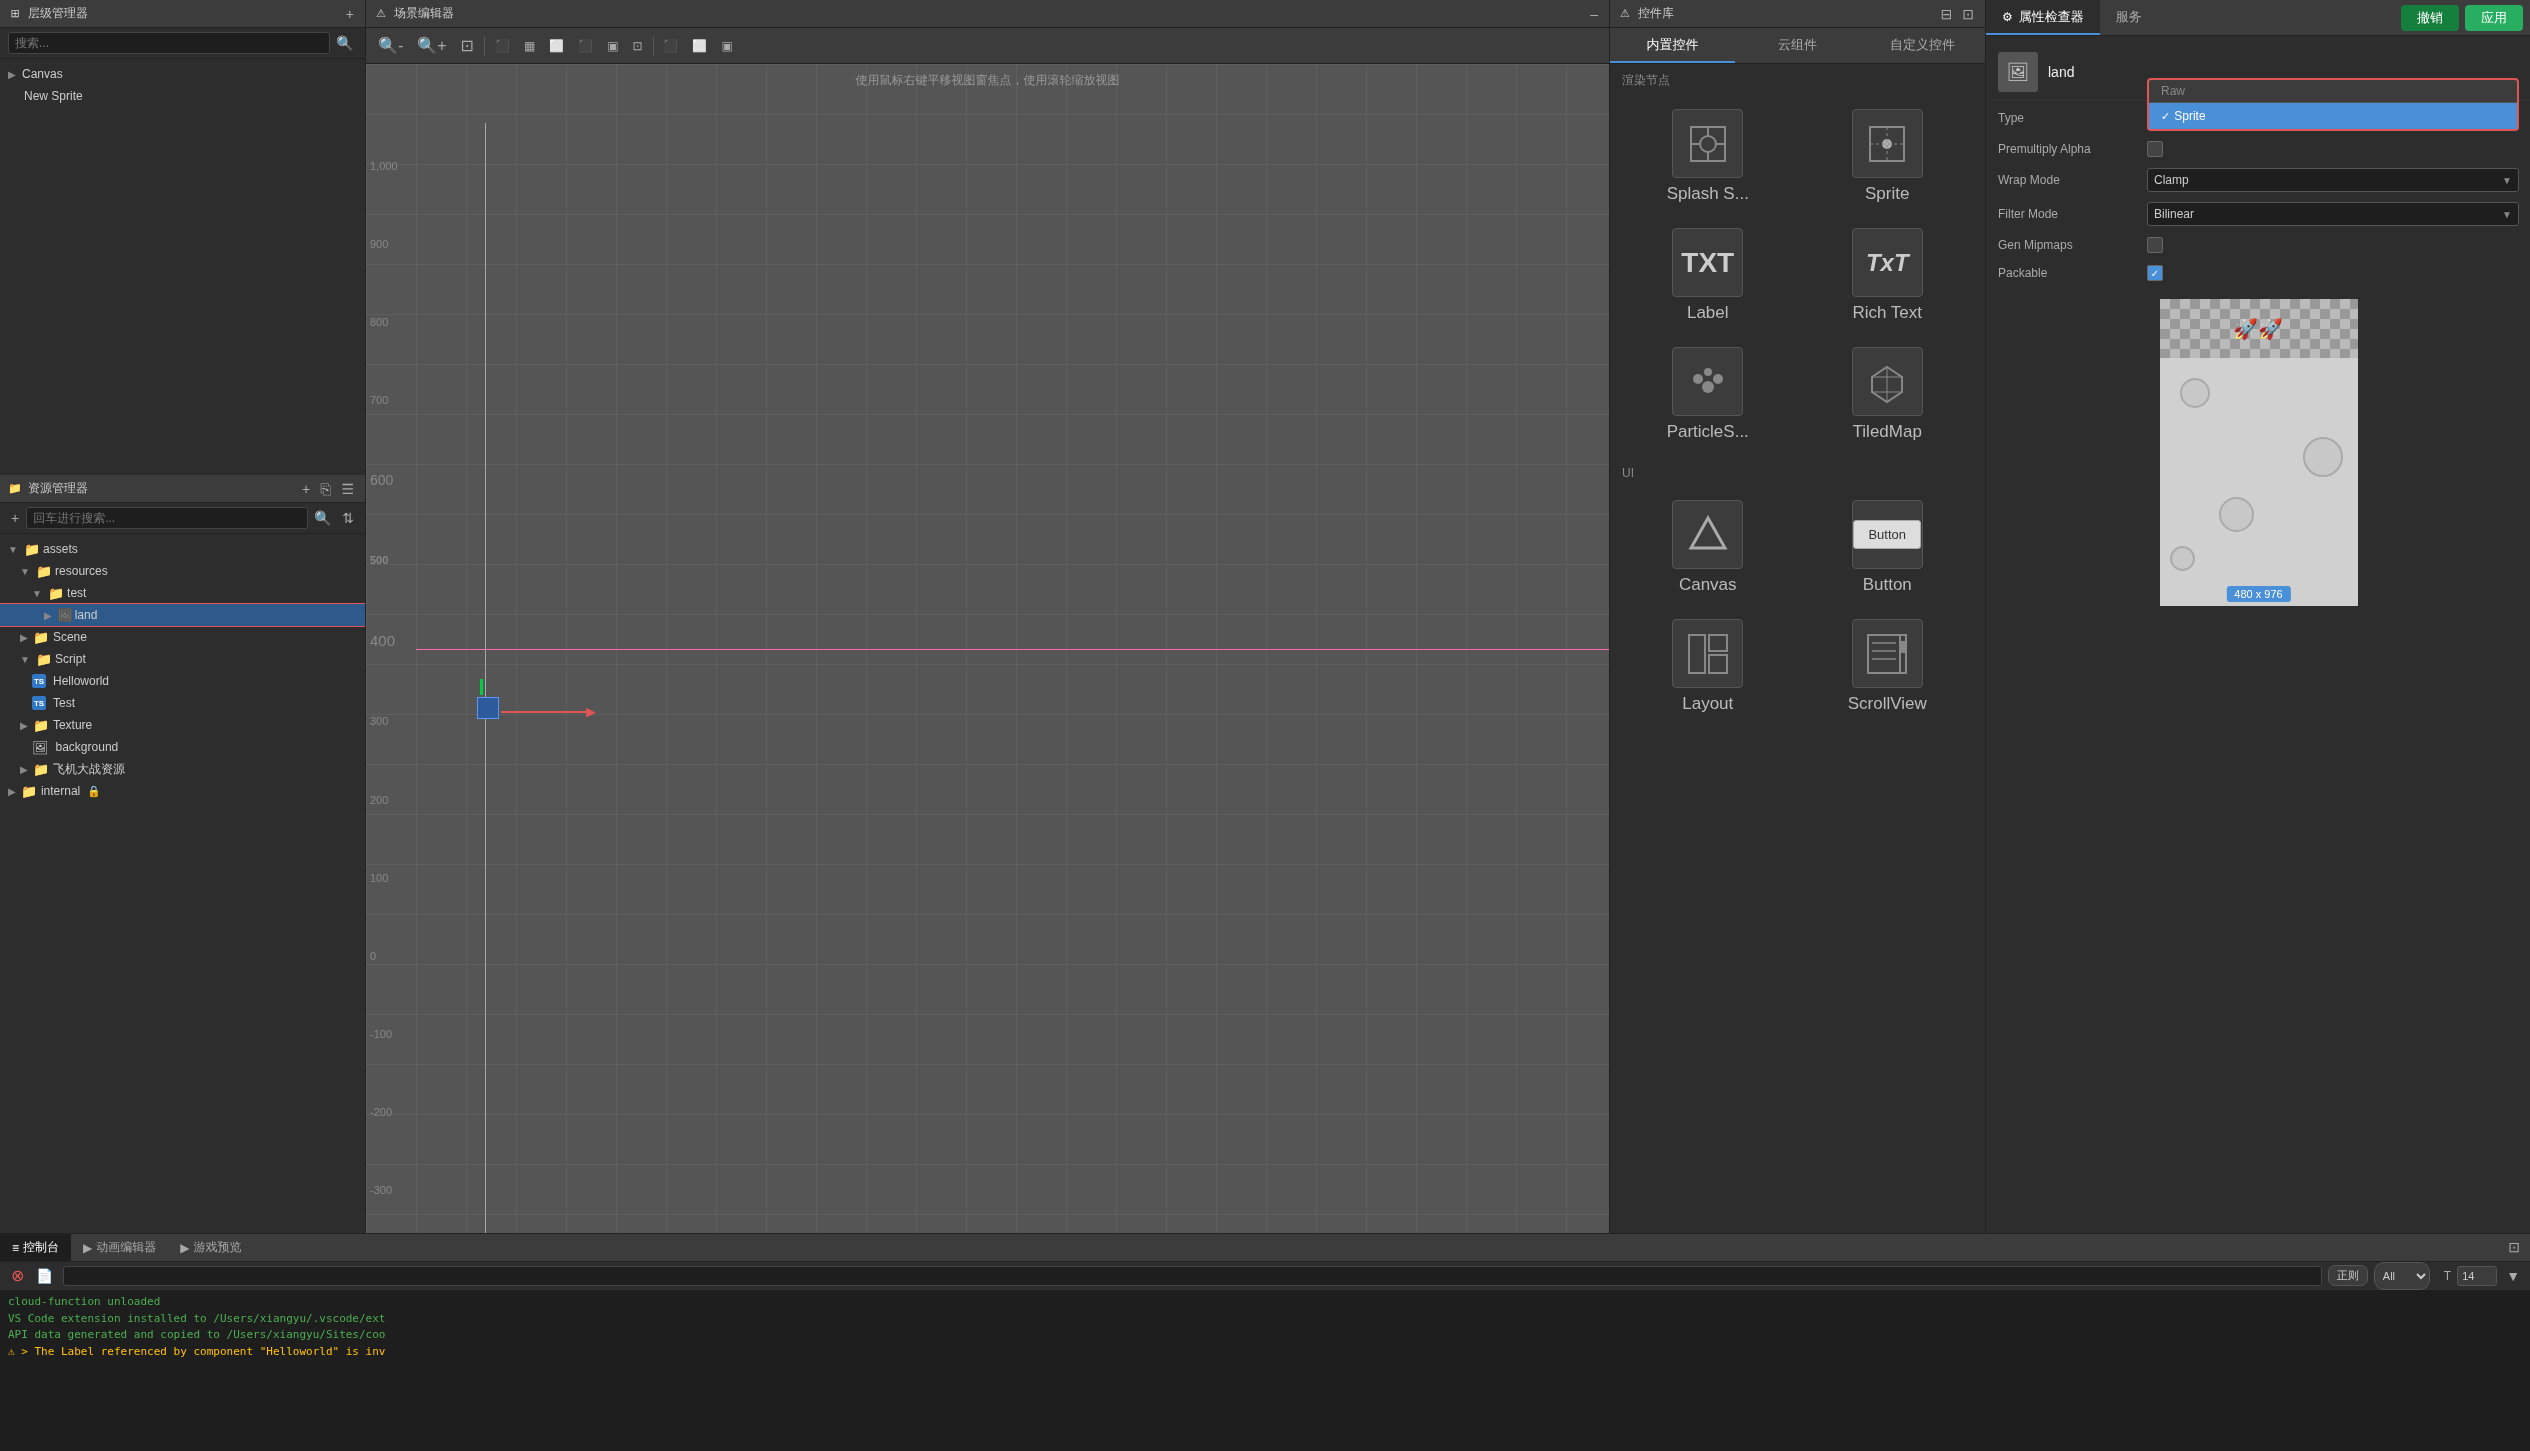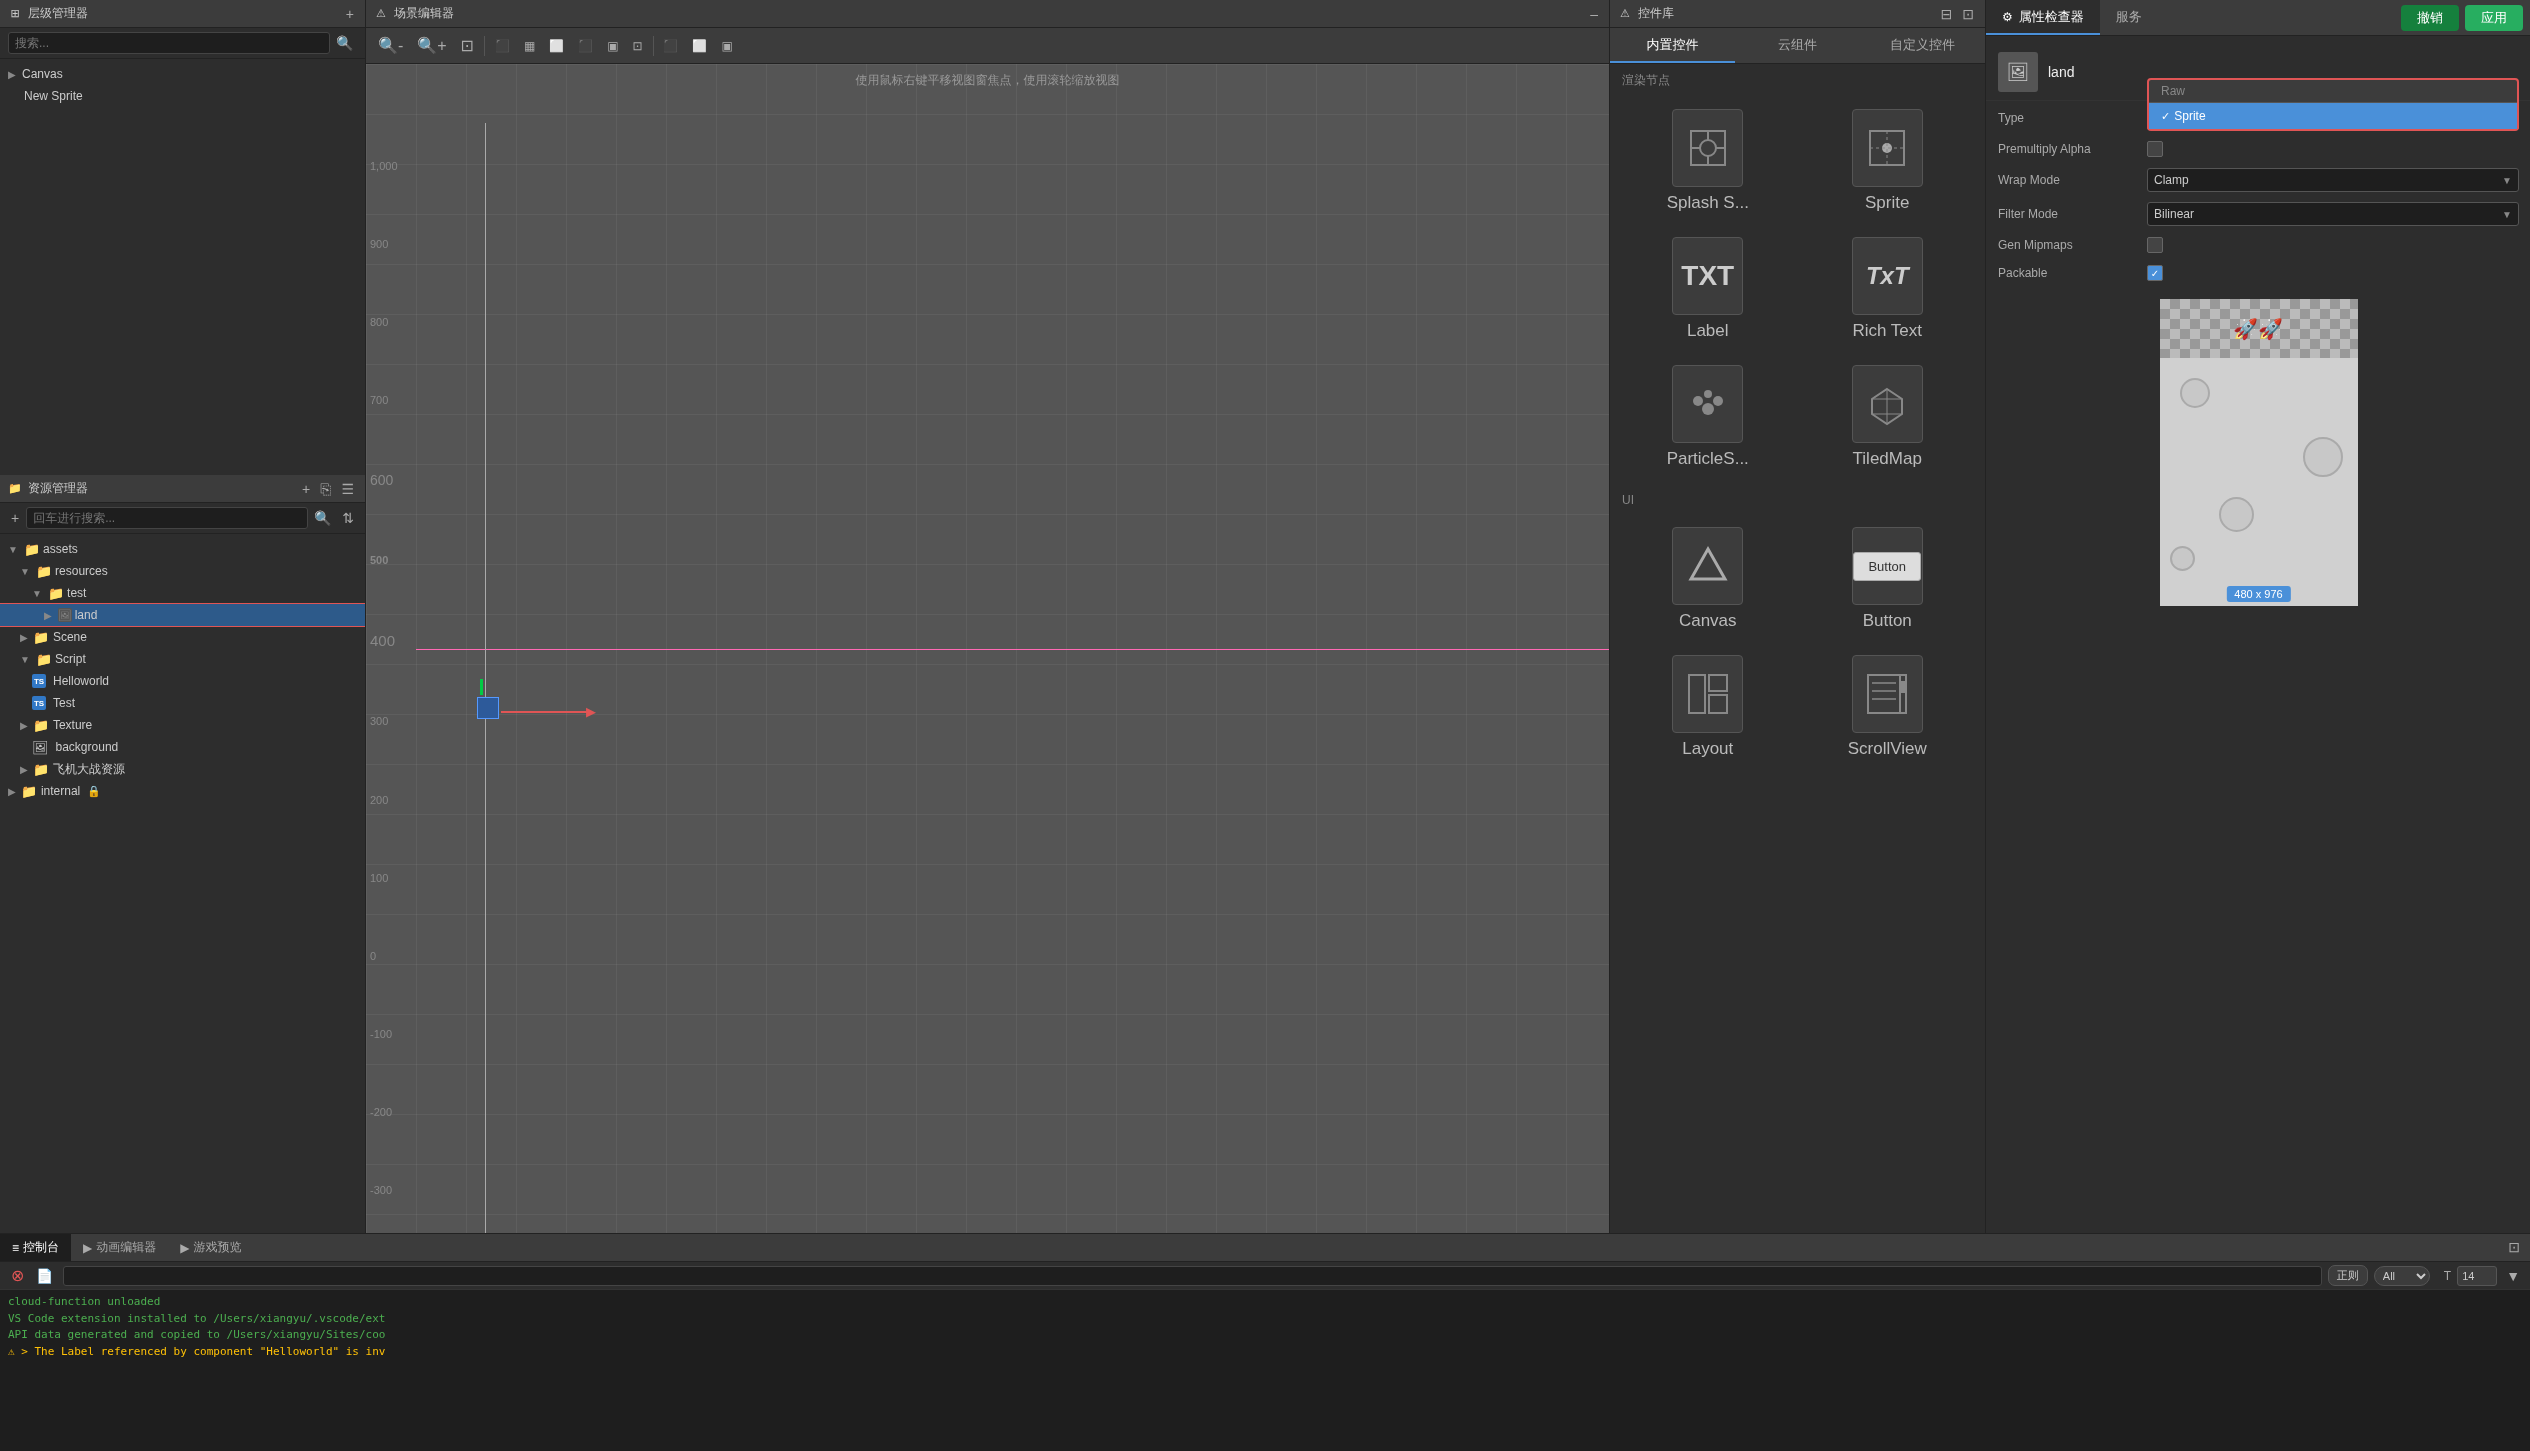--- a/index.html
+++ b/index.html
@@ -289,21 +289,21 @@
       flex-direction: column;
       align-items: center;
       gap: 6px;
       cursor: pointer;
       padding: 8px;
       border-radius: 4px;
     }
 
     .widget-icon-box {
       width: 71px;
-      height: 78px;
+      height: 69px;
       background: #3c3c3c;
       border: 1px solid #555;
       border-radius: 4px;
       display: flex;
       align-items: center;
       justify-content: center;
     }
 
     .widget-label {
       color: #bbb;
@@ -547,21 +547,21 @@
       font-size: 11px;
     }
 
     .filter-select {
       background: #3c3c3c;
       border: 1px solid #555;
       border-radius: 10px;
       padding: 2px 4px;
       color: #ccc;
       font-size: 11px;
-      height: 20px;
+      height: 28px;
     }
 
     .number-input {
       background: #3c3c3c;
       border: 1px solid #555;
       border-radius: 3px;
       padding: 2px 4px;
       color: #ccc;
       font-size: 11px;
       width: 40px;

